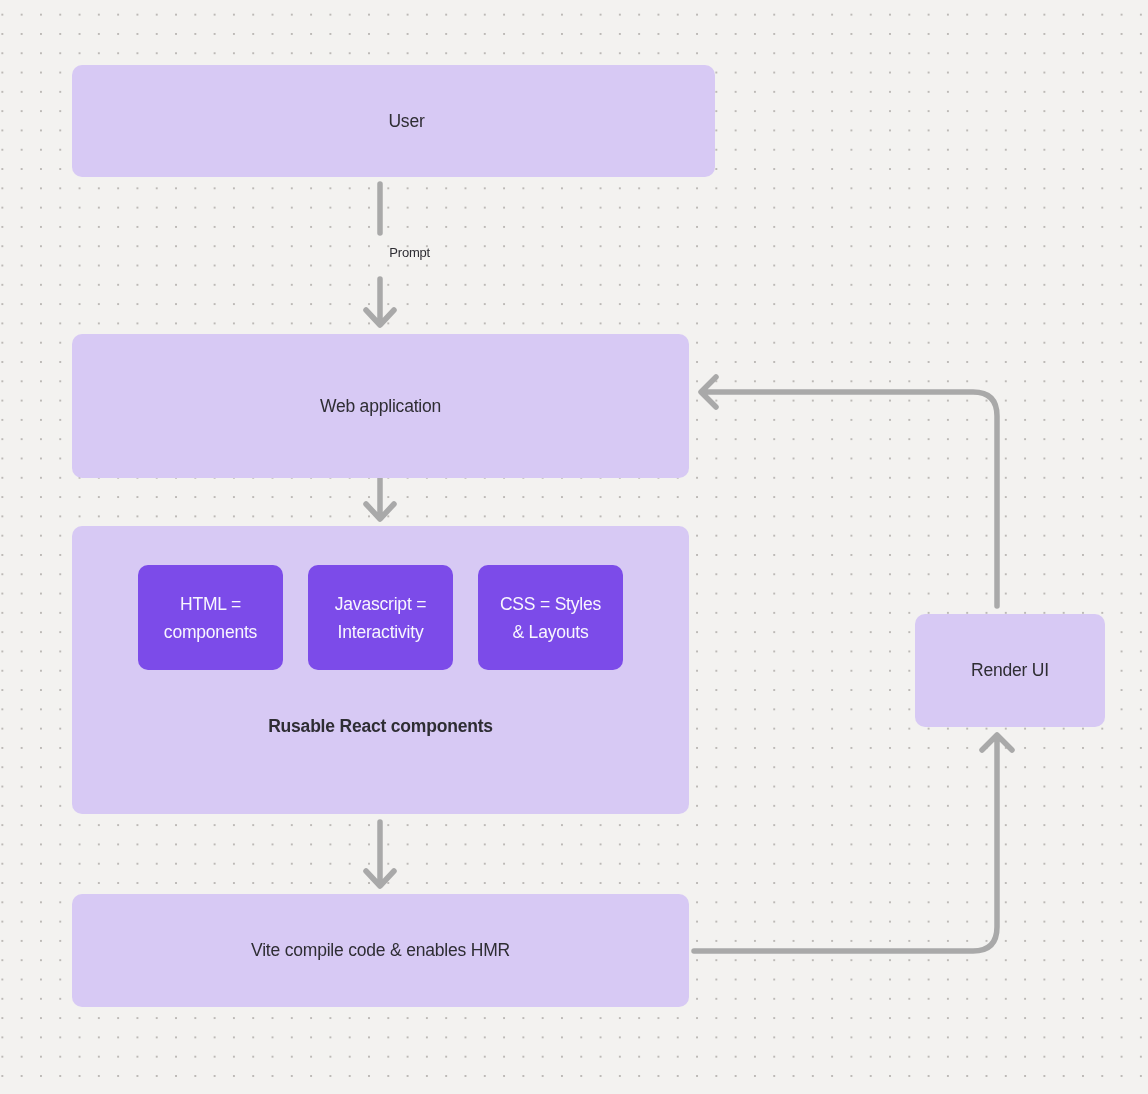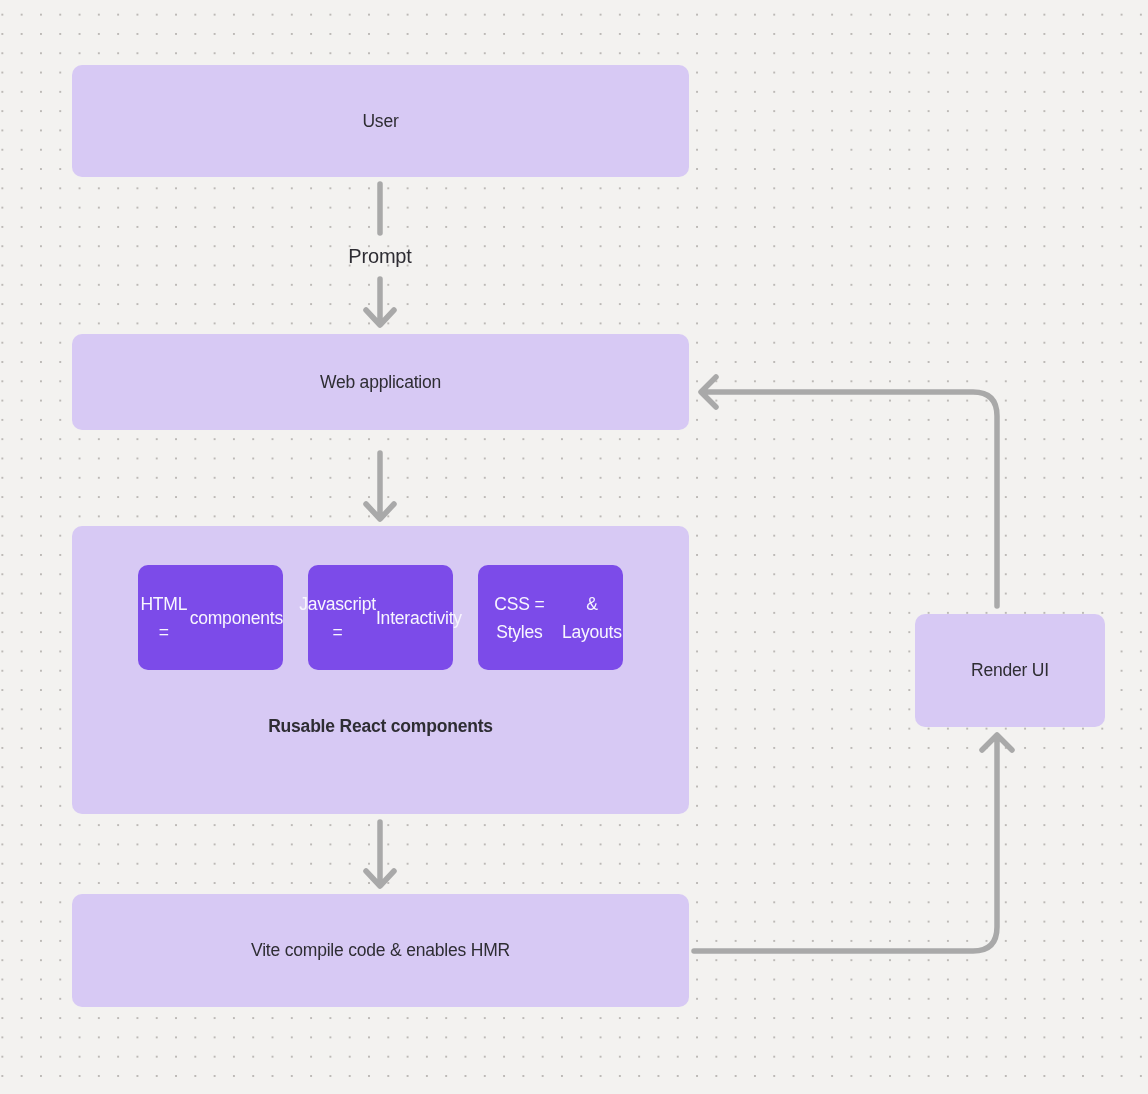--- a/index.html
+++ b/index.html
@@ -35,42 +35,43 @@
     background: #d7c9f4;
     border-radius: 10px;
     display: flex;
     align-items: center;
     justify-content: center;
     color: #2e2d33;
     font-size: 17.5px;
     letter-spacing: -0.2px;
     text-align: center;
   }
-  .node-user            { left: 72px;  top: 65px;  width: 617px; height: 112px; }
-  .node-web-application { left: 72px;  top: 334px; width: 617px; height: 96px; }
+  .node-user            { left: 72px;  top: 65px;  width: 617px; height: 112px; padding-left: 26px; }
+  .node-web-application { left: 72px;  top: 334px; width: 617px; height: 144px; }
   .node-vite            { left: 72px;  top: 894px; width: 617px; height: 113px; }
   .node-render-ui       { left: 902px; top: 614px; width: 190px; height: 113px; margin-left: 13px; }
   .node-components {
     left: 72px; top: 526px;
     width: 617px; height: 288px;
     display: block;
   }
   .chip-row {
     position: absolute;
     left: 66px;
     top: 39px;
     display: flex;
     gap: 25px;
   }
   .chip {
     width: 145px;
     height: 105px;
     background: #7c4be9;
     border-radius: 10px;
     display: flex;
+    flex-direction: column;
     align-items: center;
     justify-content: center;
     color: #f8f6fe;
     font-size: 17.5px;
     letter-spacing: -0.2px;
     line-height: 28px;
     text-align: center;
   }
   .group-label {
     position: absolute;
@@ -81,22 +82,22 @@
     font-size: 17.5px;
     letter-spacing: -0.2px;
     color: #2e2d33;
     font-weight: bold;
   }
   .edge-label {
     position: absolute;
     left: 330px;
     top: 245px;
     width: 100px;
-    text-align: center;
-    font-size: 20px;
+    text-align: right;
+    font-size: 13px;
     letter-spacing: -0.2px;
     color: #2e2d33;
   }
 </style>
 </head>
 <body>
 
 <div class="canvas">
 
   <svg class="edges" viewBox="0 0 1148 1094">

